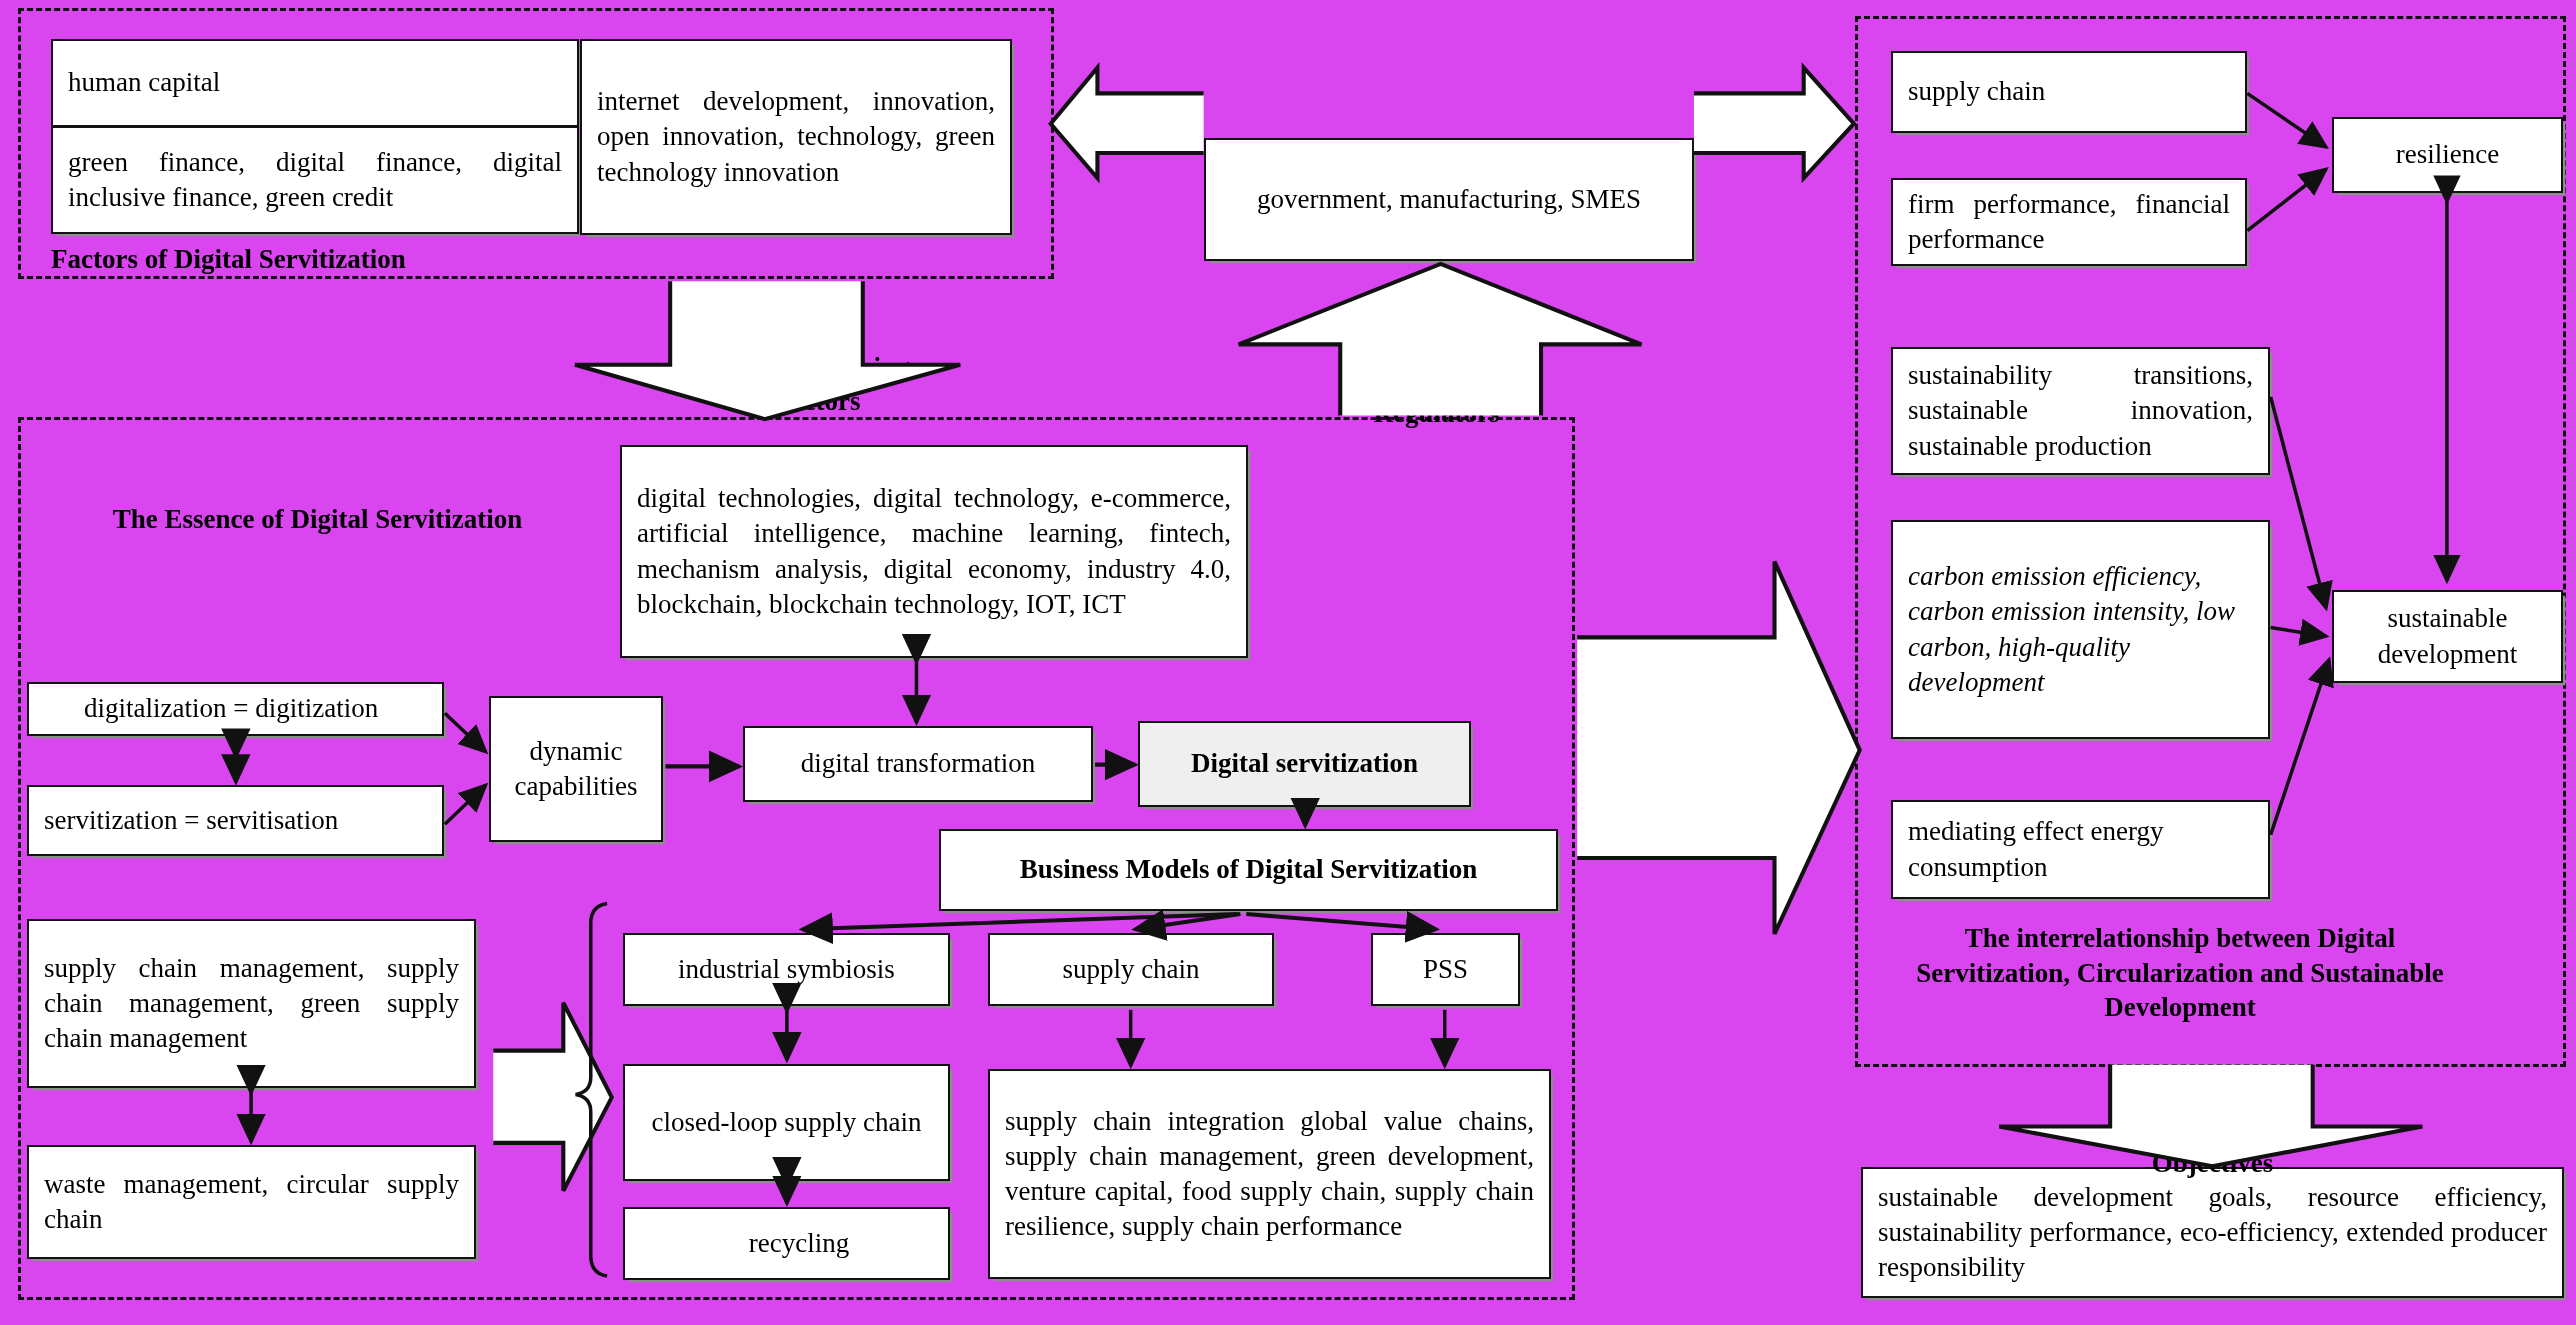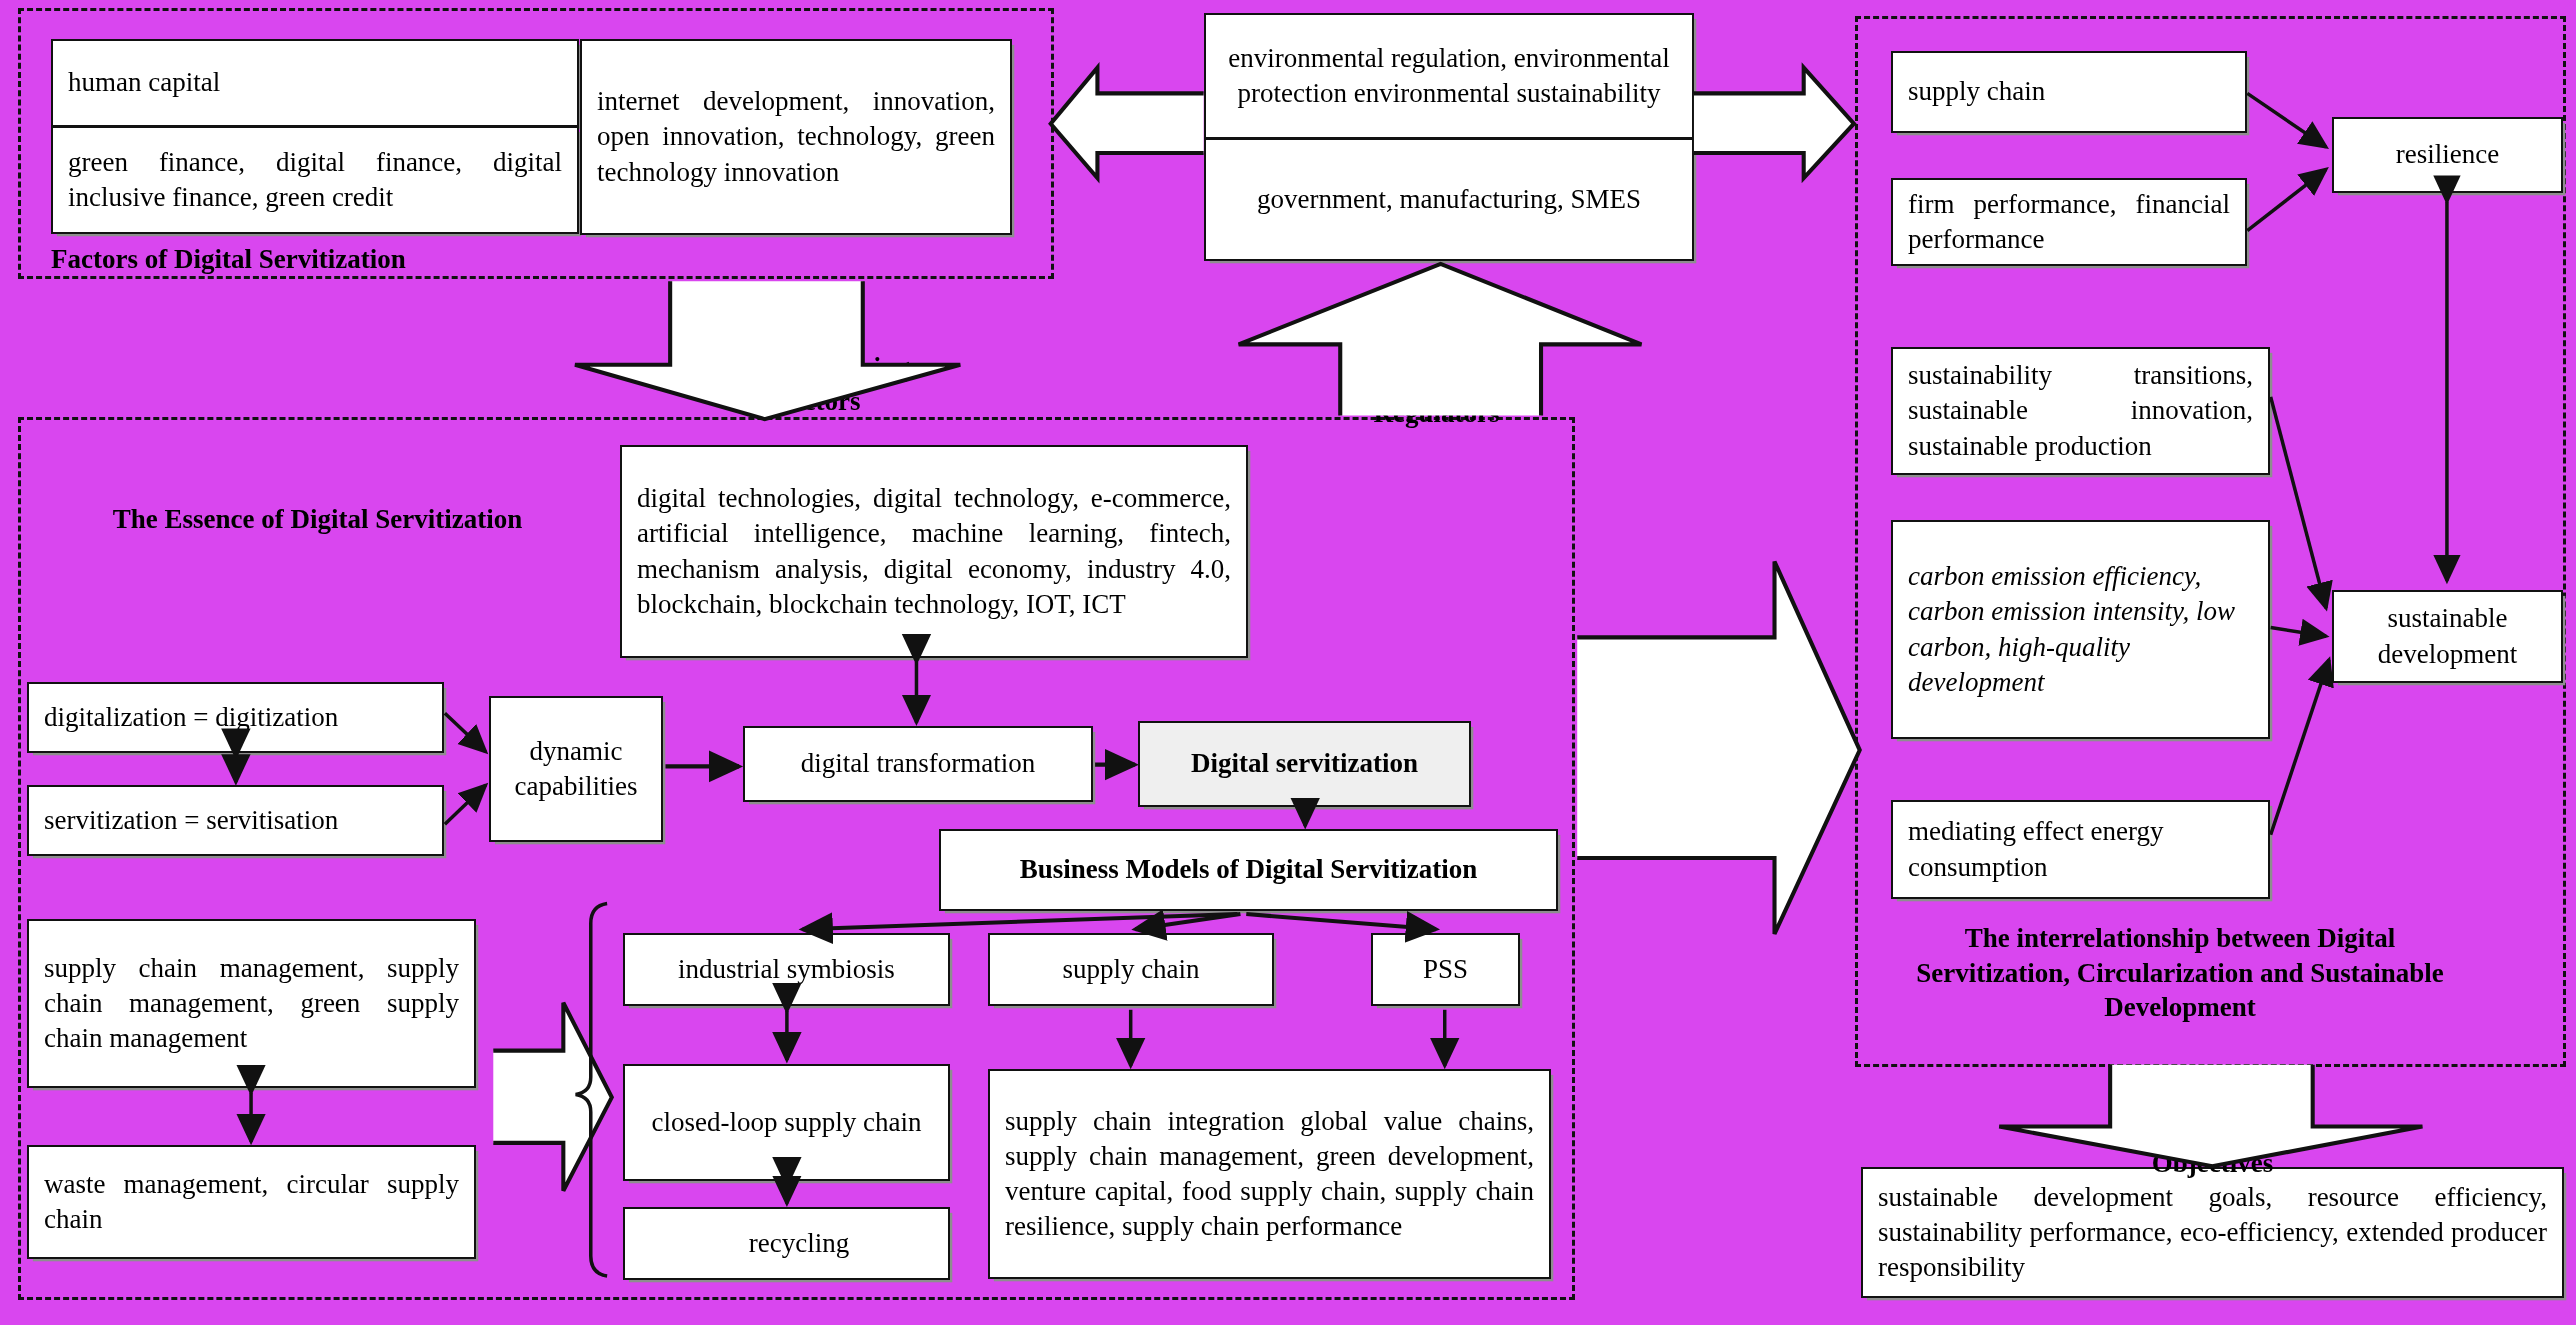--- a/index.html
+++ b/index.html
@@ -40,23 +40,20 @@
   </div>
 
   <div class="box just" style="left:580px;top:39px;width:432px;height:196px;">
     <span class="txt">internet development, innovation, open innovation, technology, green technology innovation</span>
   </div>
 
   <div class="lbl" style="left:51px;top:242px;width:525px;text-align:left;">
     <span>Factors of Digital Servitization</span>
   </div>
 
-  <div class="box ctr" style="left:1204px;top:13px;width:490px;height:126px;">
-    <span class="txt">environmental regulation, environmental protection environmental sustainability</span>
-  </div>
 
   <div class="box ctr" style="left:1204px;top:138px;width:490px;height:123px;">
     <span class="txt">government, manufacturing, SMES</span>
   </div>
 
   <div class="box" style="left:1891px;top:51px;width:356px;height:82px;">
     <span class="txt">supply chain</span>
   </div>
 
   <div class="box just" style="left:1891px;top:178px;width:356px;height:88px;">
@@ -92,21 +89,21 @@
   </div>
 
   <div class="lbl" style="left:55px;top:502px;width:525px;text-align:center;">
     <span>The Essence of Digital Servitization</span>
   </div>
 
   <div class="box just" style="left:620px;top:445px;width:628px;height:213px;">
     <span class="txt">digital technologies, digital technology, e-commerce, artificial intelligence, machine learning, fintech, mechanism analysis, digital economy, industry 4.0, blockchain, blockchain technology, IOT, ICT</span>
   </div>
 
-  <div class="box" style="left:27px;top:682px;width:417px;height:71px;">
+  <div class="box" style="left:27px;top:682px;width:417px;height:54px;padding-left:40px;">
     <span class="txt">digitalization = digitization</span>
   </div>
 
   <div class="box" style="left:27px;top:785px;width:417px;height:71px;">
     <span class="txt">servitization = servitisation</span>
   </div>
 
   <div class="box ctr" style="left:489px;top:696px;width:174px;height:146px;">
     <span class="txt">dynamic capabilities</span>
   </div>

